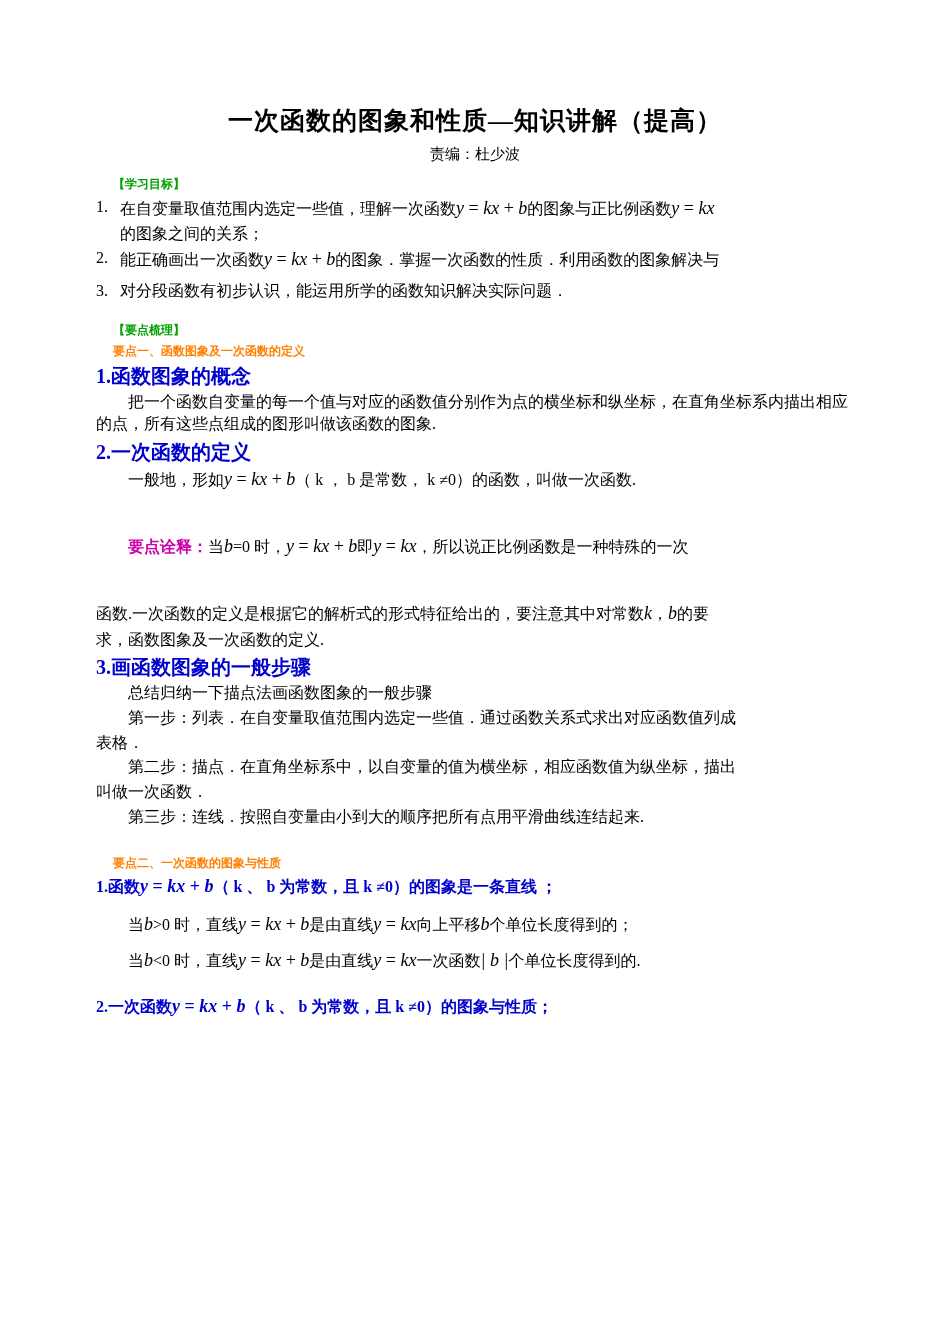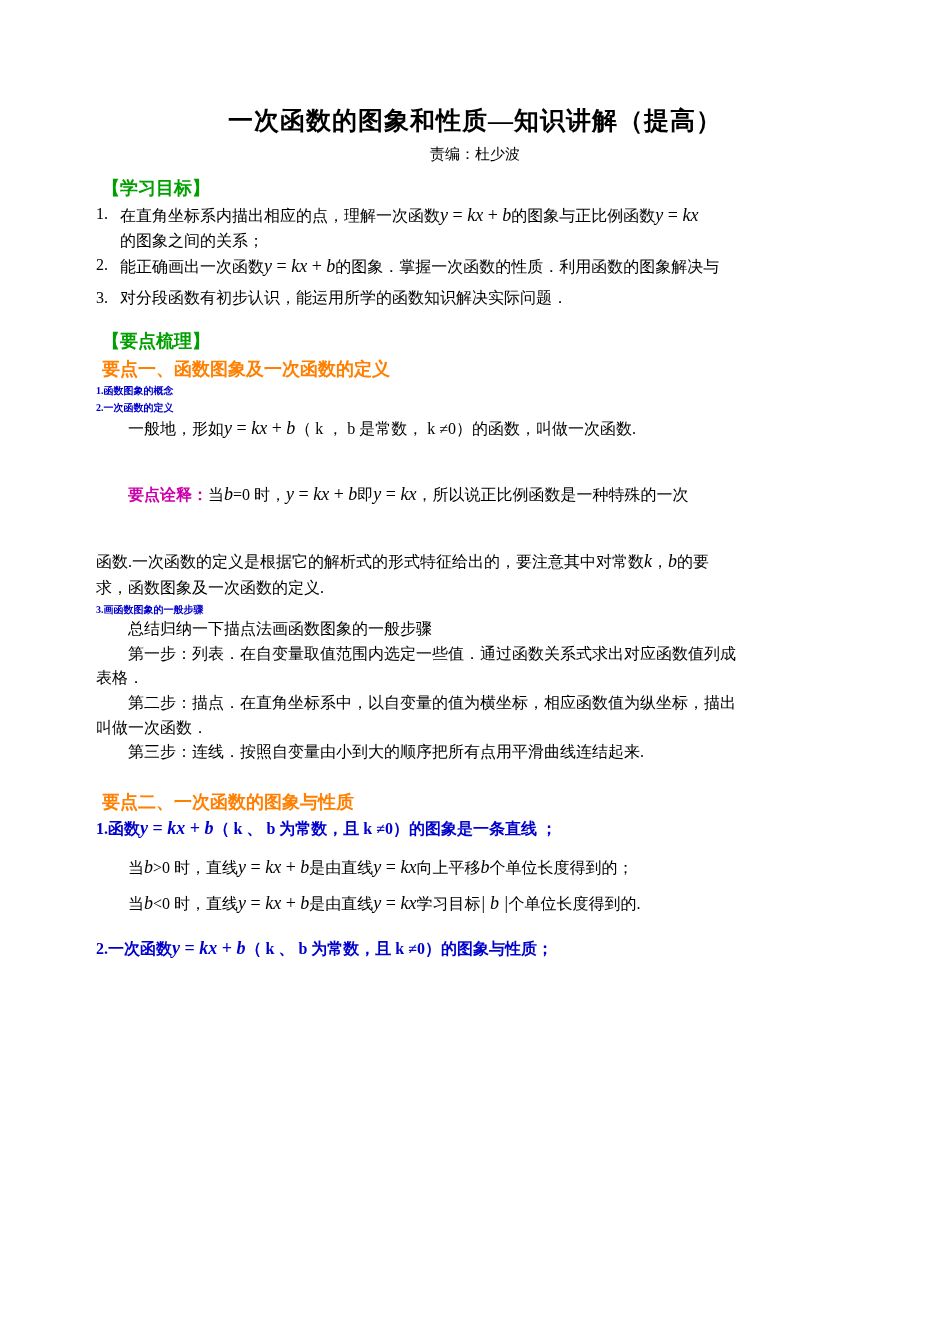--- a/index.html
+++ b/index.html
@@ -27,22 +27,22 @@
     letter-spacing: 1px;
     margin: 0 0 8px 0;
   }
   .byline {
     text-align: center;
     font-size: 15px;
     margin: 0 0 12px 0;
   }
   .sect-head {
     font-weight: bold;
-    font-size: 18px;
-    margin: 4px 0 2px 6px;
+    font-size: 12px;
+    margin: 4px 0 2px 17px;
   }
   .green { color: #00a000; }
   .orange { color: #ff7f00; }
   .blue { color: #0000cc; }
   p {
     margin: 0 0 2px 0;
     font-size: 16px;
     line-height: 1.42;
   }
   .ol {
@@ -55,21 +55,21 @@
     line-height: 1.45;
     margin-bottom: 1px;
   }
   .li .num {
     width: 24px;
     flex: 0 0 24px;
   }
   .li .txt { flex: 1 1 auto; }
   .sub-head {
     font-weight: bold;
-    font-size: 10px;
+    font-size: 20px;
     margin: 3px 0 1px 0;
   }
   .body-ind {
     text-indent: 32px;
   }
   .gap-sm { height: 6px; }
   .gap-md { height: 14px; }
   .gap-lg { height: 20px; }
   
   .m {
@@ -95,21 +95,21 @@
   <h1 class="doc-title">一次函数的图象和性质—知识讲解（提高）</h1>
   <div class="byline">责编：杜少波</div>
 
   <div class="sect-head green">【学习目标】</div>
 
   <div class="ol">
 
     <div class="li">
       <span class="num">1.</span>
       <span class="txt">
-        <span>在直角坐标系内描出相应的点，理解一次函数</span><span class="m mbig"><i>y</i><span class="op"> = </span><i>kx</i><span class="op"> + </span><i>b</i></span><span>的图象与正比例函数</span><span class="m mbig"><i>y</i><span class="op"> = </span><i>kx</i></span>
+        <span>在自变量取值范围内选定一些值，理解一次函数</span><span class="m mbig"><i>y</i><span class="op"> = </span><i>kx</i><span class="op"> + </span><i>b</i></span><span>的图象与正比例函数</span><span class="m mbig"><i>y</i><span class="op"> = </span><i>kx</i></span>
       </span>
     </div>
     <div class="li">
       <span class="num"></span>
       <span class="txt">的图象之间的关系；</span>
     </div>
 
     <div class="li">
       <span class="num">2.</span>
       <span class="txt">
@@ -123,20 +123,21 @@
       <span class="txt">对分段函数有初步认识，能运用所学的函数知识解决实际问题．</span>
     </div>
   </div>
 
   <div class="gap-md"></div>
 
   <div class="sect-head green">【要点梳理】</div>
   <div class="sect-head orange">要点一、函数图象及一次函数的定义</div>
 
   <div class="sub-head blue">1.函数图象的概念</div>
+  <p class="body-ind">把一个函数自变量的每一个值与对应的函数值分别作为点的横坐标和纵坐标，在直角坐标系内描出相应的点，所有这些点组成的图形叫做该函数的图象.</p>
 
   <div class="sub-head blue">2.一次函数的定义</div>
   <p class="body-ind">
     <span>一般地，形如</span><span class="m mbig"><i>y</i><span class="op"> = </span><i>kx</i><span class="op"> + </span><i>b</i></span><span>（ k ， b 是常数， k ≠0）的函数，叫做一次函数.</span>
   </p>
 
   <div class="gap-sm"></div>
 
   <p class="body-ind note-line">
     <span class="ptsub">要点诠释：</span><span>当</span><span class="m mbig">b</span><span>=0 时，</span><span class="m mbig"><i>y</i><span class="op"> = </span><i>kx</i><span class="op"> + </span><i>b</i></span><span>即</span><span class="m mbig"><i>y</i><span class="op"> = </span><i>kx</i></span><span>，所以说正比例函数是一种特殊的一次</span>
@@ -163,21 +164,21 @@
     <span>1.函数</span><span class="m mbig"><i>y</i><span class="op"> = </span><i>kx</i><span class="op"> + </span><i>b</i></span><span>（ k 、 b 为常数，且 k ≠0）的图象是一条直线 ；</span>
   </p>
 
   <div class="gap-sm"></div>
 
   <p class="body-ind wide-line">
     <span>当</span><span class="m mbig">b</span><span>&gt;0 时，直线</span><span class="m mbig"><i>y</i><span class="op"> = </span><i>kx</i><span class="op"> + </span><i>b</i></span><span>是由直线</span><span class="m mbig"><i>y</i><span class="op"> = </span><i>kx</i></span><span>向上平移</span><span class="m mbig">b</span><span>个单位长度得到的；</span>
   </p>
 
   <p class="body-ind wide-line">
-    <span>当</span><span class="m mbig">b</span><span>&lt;0 时，直线</span><span class="m mbig"><i>y</i><span class="op"> = </span><i>kx</i><span class="op"> + </span><i>b</i></span><span>是由直线</span><span class="m mbig"><i>y</i><span class="op"> = </span><i>kx</i></span><span>学习目标</span><span class="m mbig">| b |</span><span>个单位长度得到的.</span>
+    <span>当</span><span class="m mbig">b</span><span>&lt;0 时，直线</span><span class="m mbig"><i>y</i><span class="op"> = </span><i>kx</i><span class="op"> + </span><i>b</i></span><span>是由直线</span><span class="m mbig"><i>y</i><span class="op"> = </span><i>kx</i></span><span>一次函数</span><span class="m mbig">| b |</span><span>个单位长度得到的.</span>
   </p>
 
   <div class="gap-md"></div>
 
   <p class="blue" style="font-weight:bold;">
     <span>2.一次函数</span><span class="m mbig"><i>y</i><span class="op"> = </span><i>kx</i><span class="op"> + </span><i>b</i></span><span>（ k 、 b 为常数，且 k ≠0）的图象与性质；</span>
   </p>
 
 </div>
 

